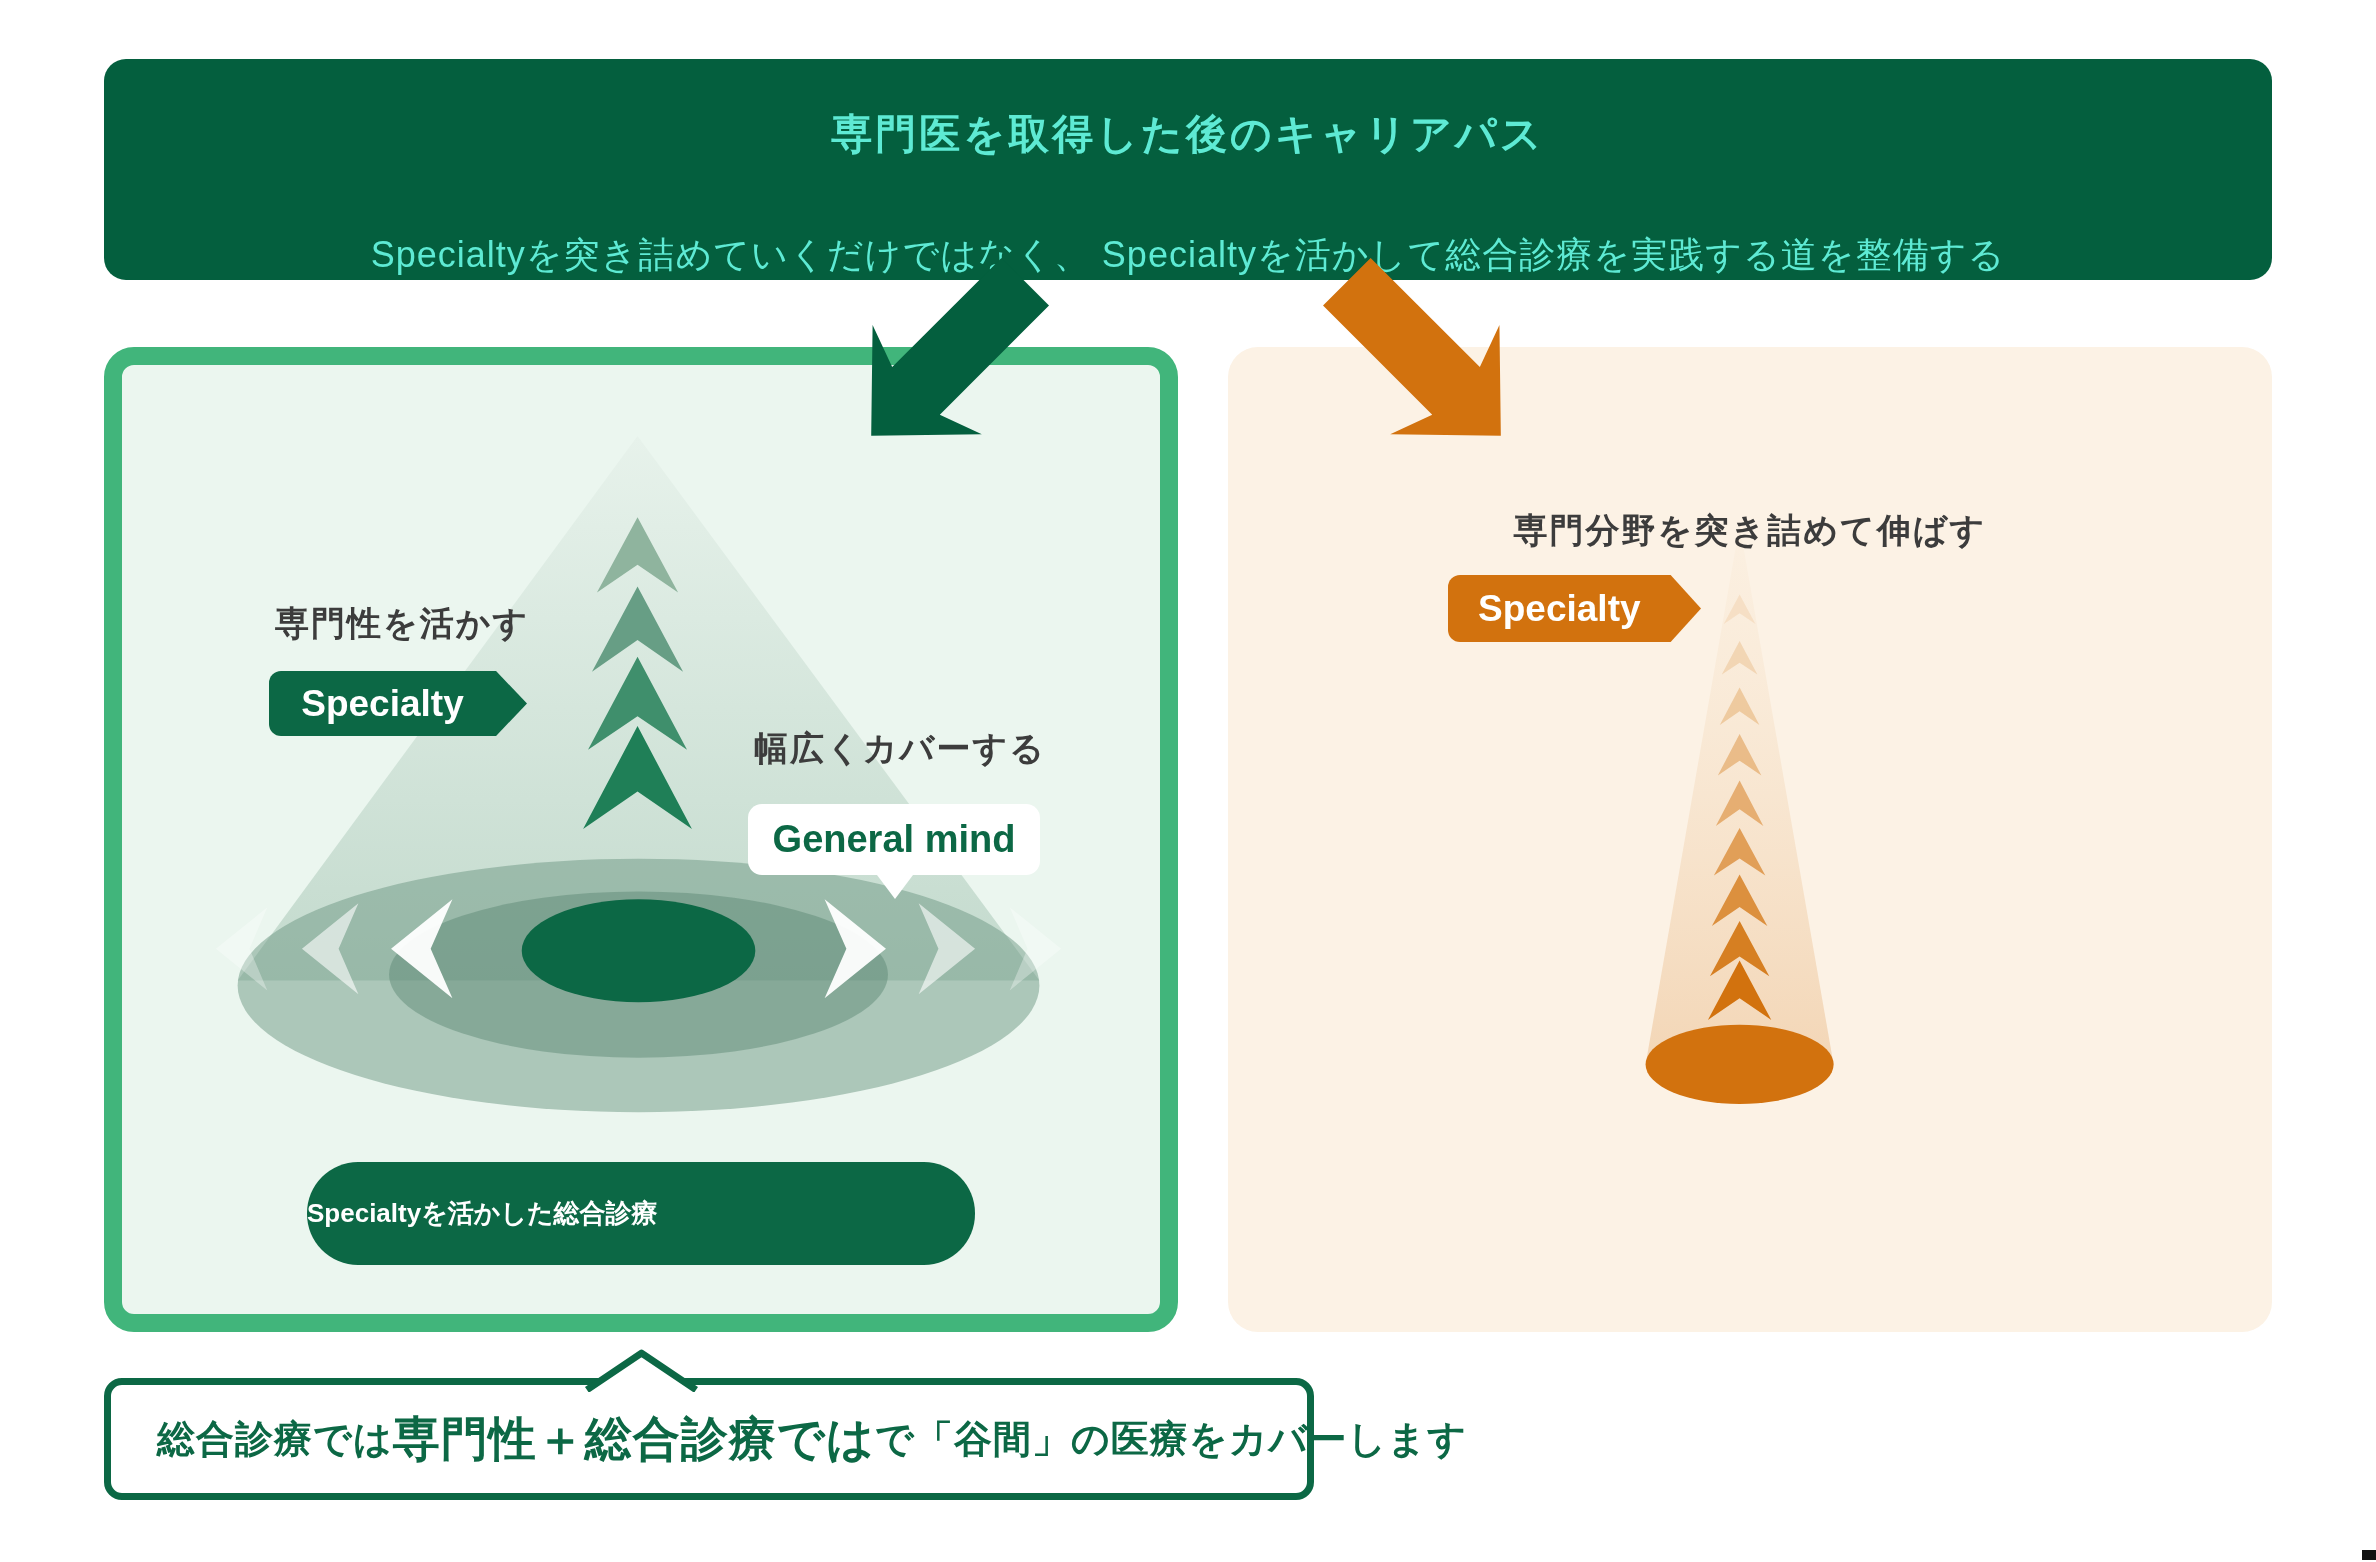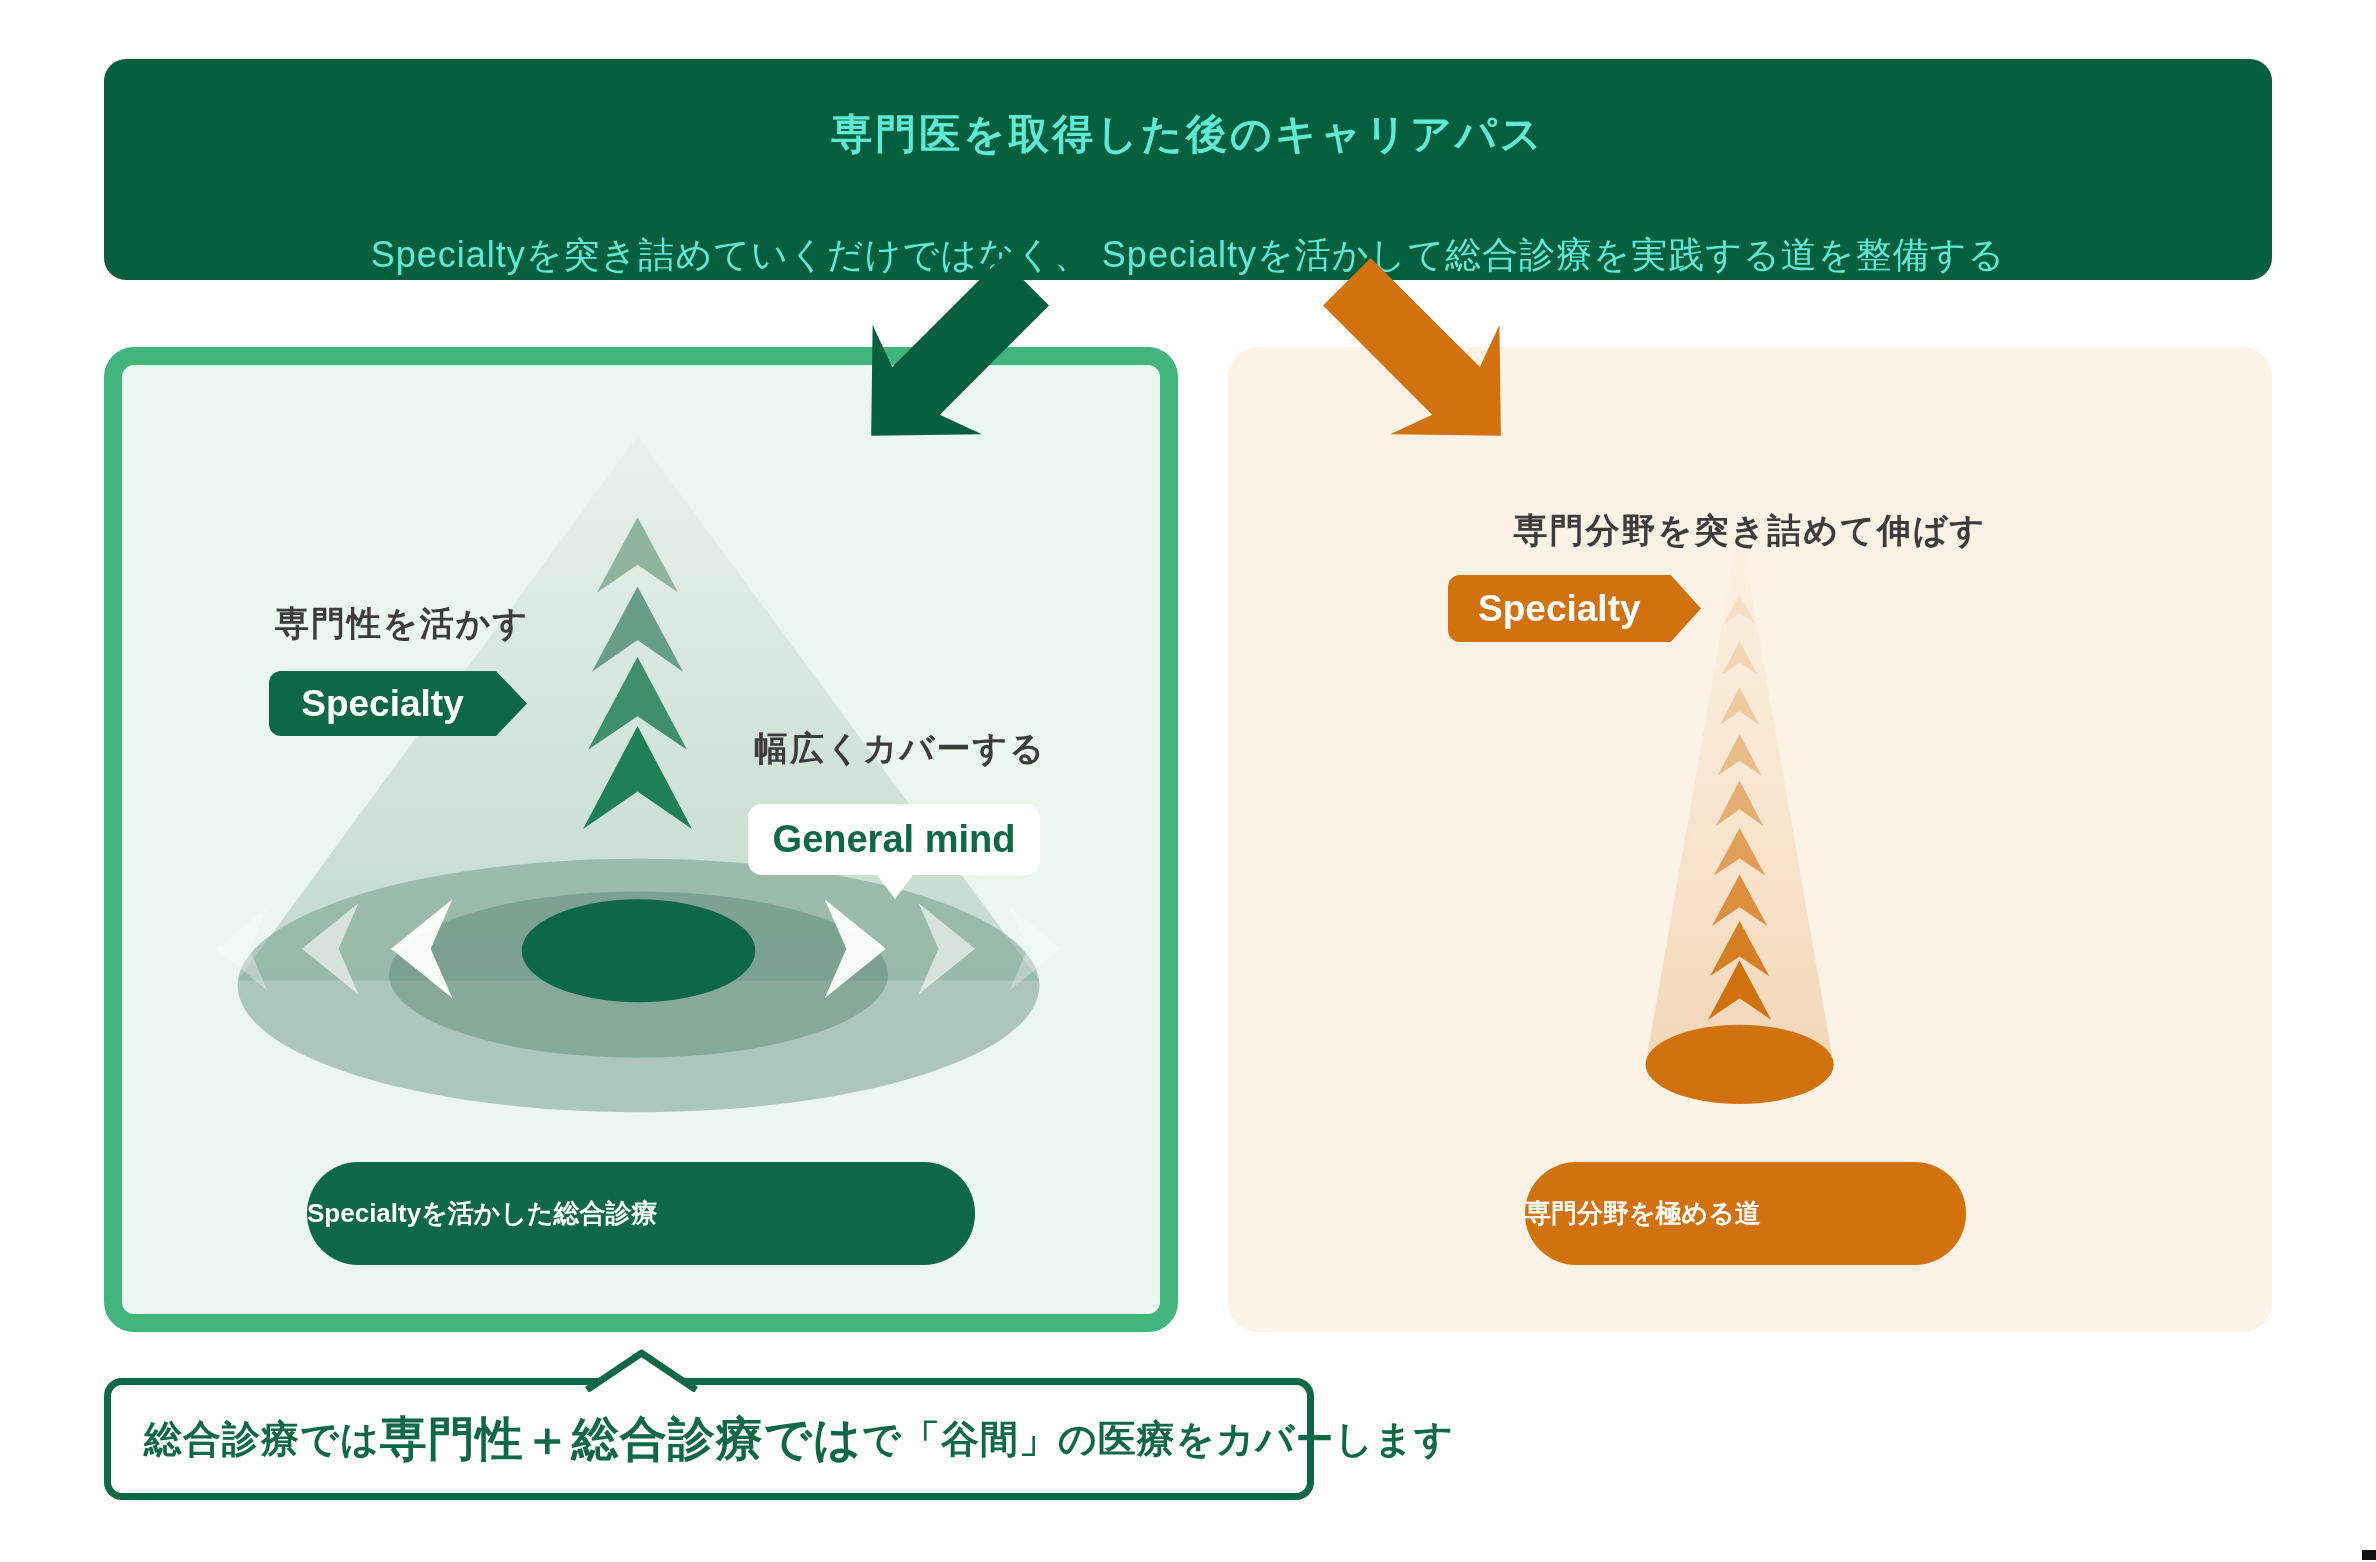--- a/index.html
+++ b/index.html
@@ -44,21 +44,21 @@
                  border-left:18px solid transparent;border-right:18px solid transparent;border-top:24px solid #fff;}
 
   .pill{position:absolute;top:815px;height:103px;border-radius:51px;color:#fff;
         font-size:26px;font-weight:700;text-align:left;line-height:103px;white-space:nowrap;}
   .pill-left{left:203px;width:668px;background:#0C6845;}
   .pill-right{left:297px;width:441px;background:#D2720E;}
 
   
   .callout{position:absolute;left:104px;top:1378px;width:1210px;height:122px;background:#fff;
            border:7px solid #0C6845;border-radius:18px;box-sizing:border-box;
-           display:flex;align-items:center;padding-left:33px;color:#0C6845;white-space:nowrap;}
+           display:flex;align-items:center;padding-left:46px;color:#0C6845;white-space:nowrap;}
   .callout .t-reg{font-size:38px;font-weight:700;letter-spacing:1px;}
   .callout .t-big{font-size:47px;font-weight:800;letter-spacing:1px;}
   .callout-tail{position:absolute;left:579px;top:1346px;z-index:7;}
 
   .corner-mark{position:absolute;left:2362px;top:1550px;width:14px;height:10px;background:#111;}
 </style>
 </head>
 <body>
 
 <div class="stage">
@@ -133,21 +133,20 @@
         <polygon points="517,533 545,585 517,566 489,585" fill="#DA8B37" opacity="0.95"></polygon>
         <polygon points="517,580 547,636 517,616 487,636" fill="#D67F22" opacity="1"></polygon>
         <polygon points="517,620 549,680 517,658 485,680" fill="#D2720E" opacity="1"></polygon>
       </g>
     </svg>
 
     <div class="heading-right">専門分野を突き詰めて伸ばす</div>
     <div class="tag tag-orange">
       <span>Specialty</span>
     </div>
-    <div class="pill pill-right">専門分野を極める道</div>
   </section>
 
   <svg class="arrows" aria-hidden="true" viewBox="0 0 2400 520" width="2376" height="515">
     <g transform="translate(880,440) rotate(45)">
       <path d="M0 0 L-78 -80 L-34 -64 L-34 -220 L34 -220 L34 -64 L78 -80 Z" fill="#045F3E"></path>
     </g>
     <g transform="translate(1516,440) rotate(-45)">
       <path d="M0 0 L-78 -80 L-34 -64 L-34 -220 L34 -220 L34 -64 L78 -80 Z" fill="#D2720E"></path>
     </g>
   </svg>

